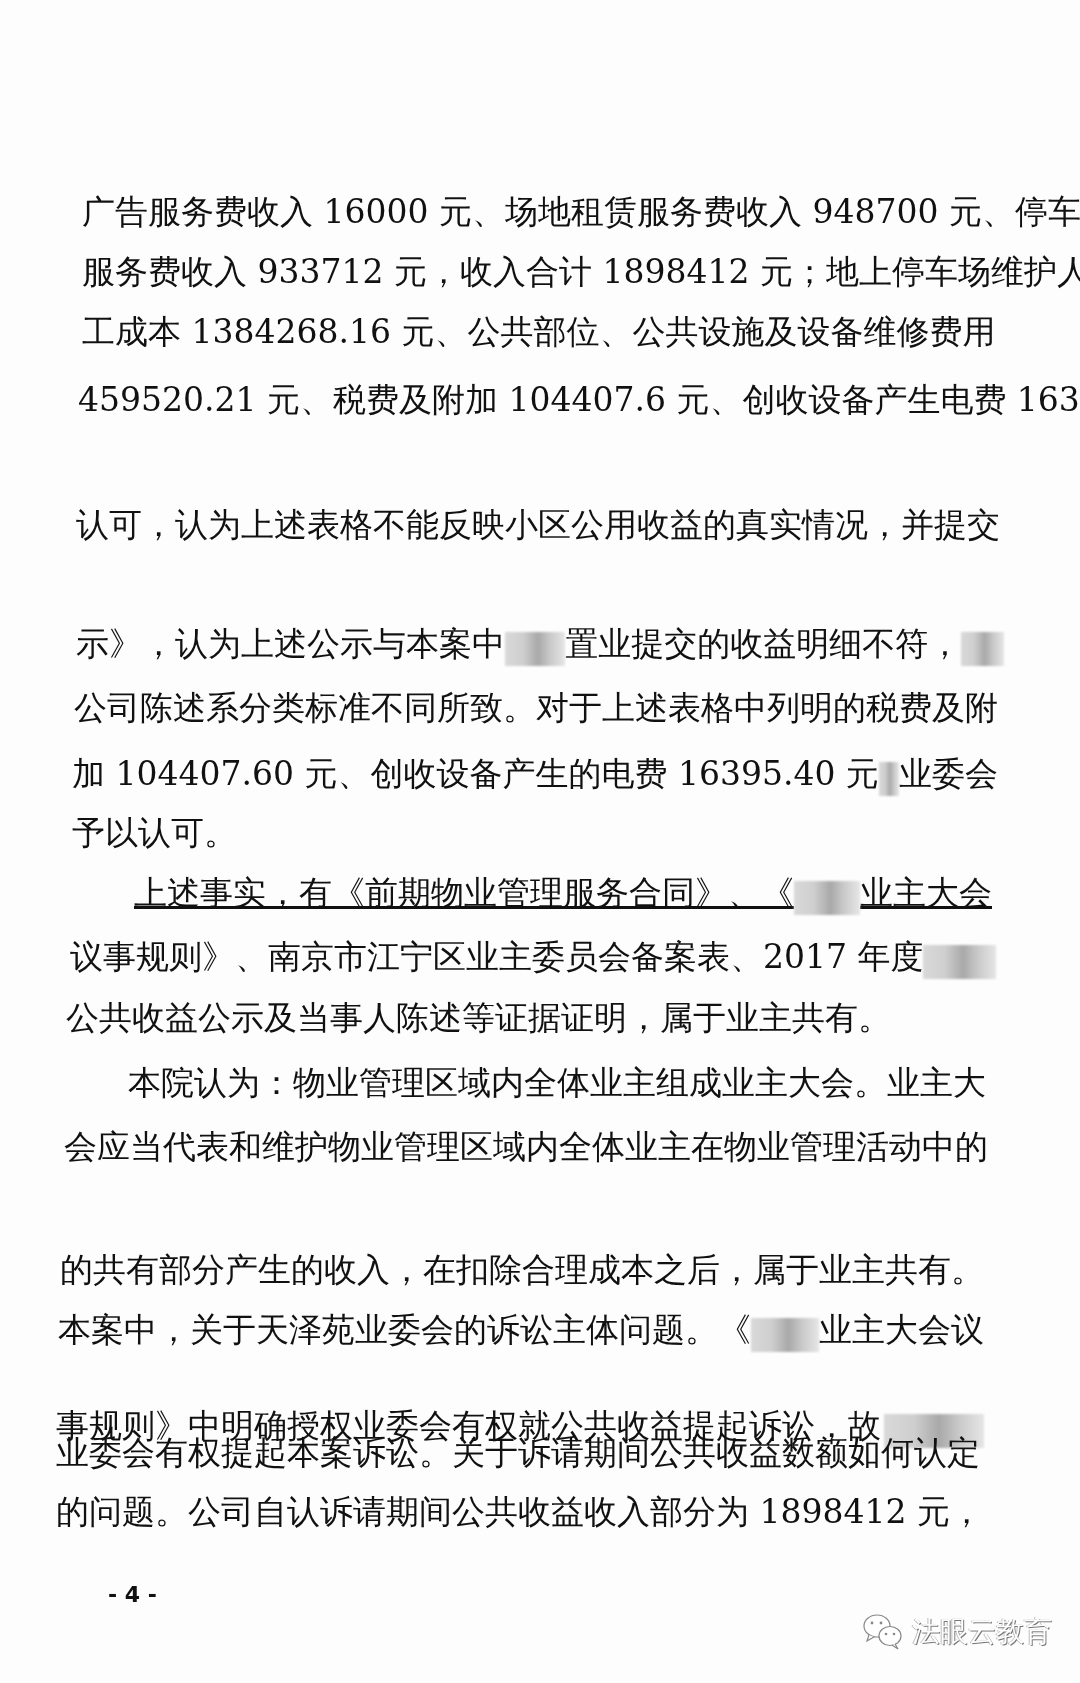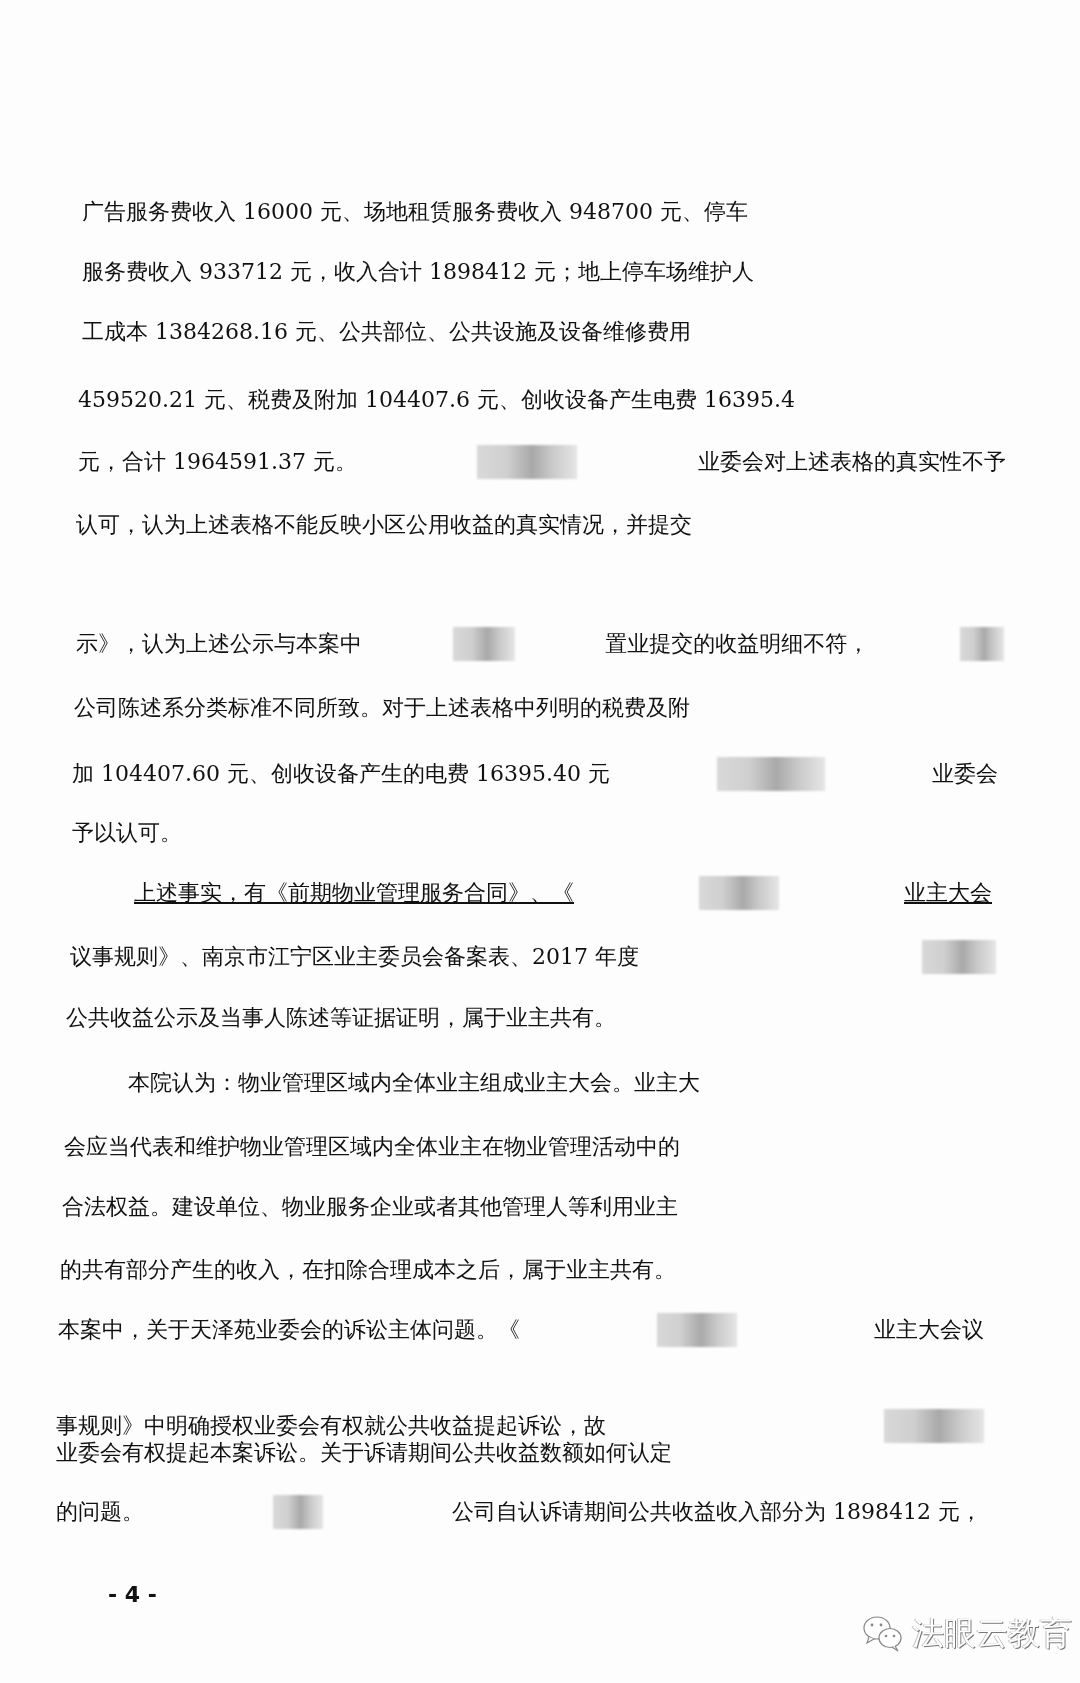--- a/index.html
+++ b/index.html
@@ -6,44 +6,44 @@
   body {
     width: 1080px; height: 1683px; position: relative; overflow: hidden;
     background: #ffffff;
     font-family: "DejaVu Serif", "Liberation Serif", serif;
     color: #111111;
   }
   .page { position: absolute; inset: 0; background: #fdfdfd; }
   .line {
     position: absolute;
     height: 44px;
-    font-size: 22px;
+    font-size: 33px;
     line-height: 44px;
     white-space: nowrap;
     display: flex;
     justify-content: space-between;
-    align-items: center;
+    align-items: flex-end;
   }
   .line.last { justify-content: flex-start; }
   .seg { display: inline-block; }
   .blur {
     display: inline-block;
     height: 34px;
     background: linear-gradient(90deg, #d9d9d9 0%, #cfcfcf 30%, #a9a9a9 55%, #c9c9c9 75%, #e6e6e6 100%);
     filter: blur(1px);
     vertical-align: middle;
   }
   .pagenum {
     position: absolute; left: 108px; top: 1582px;
     font-family: "DejaVu Sans", sans-serif; font-weight: bold; font-size: 22px; color: #111;
   }
   .watermark {
     position: absolute; left: 862px; top: 1612px;
     display: flex; align-items: center; gap: 8px;
-    font-family: "DejaVu Sans", sans-serif; font-size: 32px;
+    font-family: "DejaVu Sans", sans-serif; font-size: 28px;
     color: #ffffff;
     text-shadow: 1px 1px 0 #777, -1px 0 0 #bbb;
   }
   .wechat-icon { width: 42px; height: 40px; }
 </style>
 </head>
 <body>
 
 <div class="page">
 
@@ -56,25 +56,20 @@
   </div>
 
   <div class="line" style="left:82px; width:928px; top:310px;">
     <span class="seg">工成本 1384268.16 元、公共部位、公共设施及设备维修费用</span>
   </div>
 
   <div class="line" style="left:78px; width:930px; top:378px;">
     <span class="seg">459520.21 元、税费及附加 104407.6 元、创收设备产生电费 16395.4</span>
   </div>
 
-  <div class="line" style="left:78px; width:928px; top:440px;">
-    <span class="seg">元，合计 1964591.37 元。</span>
-    <span class="blur" style="width:100px;"></span>
-    <span class="seg">业委会对上述表格的真实性不予</span>
-  </div>
 
   <div class="line" style="left:76px; width:930px; top:503px;">
     <span class="seg">认可，认为上述表格不能反映小区公用收益的真实情况，并提交</span>
   </div>
 
 
   <div class="line" style="left:76px; width:928px; top:622px;">
     <span class="seg">示》，认为上述公示与本案中</span>
     <span class="blur" style="width:62px;"></span>
     <span class="seg">置业提交的收益明细不符，</span>
@@ -111,23 +106,20 @@
   </div>
 
   <div class="line" style="left:128px; width:862px; top:1061px;">
     <span class="seg">本院认为：物业管理区域内全体业主组成业主大会。业主大</span>
   </div>
 
   <div class="line" style="left:64px; width:926px; top:1125px;">
     <span class="seg">会应当代表和维护物业管理区域内全体业主在物业管理活动中的</span>
   </div>
 
-  <div class="line" style="left:62px; width:926px; top:1185px;">
-    <span class="seg">合法权益。建设单位、物业服务企业或者其他管理人等利用业主</span>
-  </div>
 
   <div class="line" style="left:60px; width:928px; top:1248px;">
     <span class="seg">的共有部分产生的收入，在扣除合理成本之后，属于业主共有。</span>
   </div>
 
   <div class="line" style="left:58px; width:926px; top:1308px;">
     <span class="seg">本案中，关于天泽苑业委会的诉讼主体问题。《</span>
     <span class="blur" style="width:80px;"></span>
     <span class="seg">业主大会议</span>
   </div>

